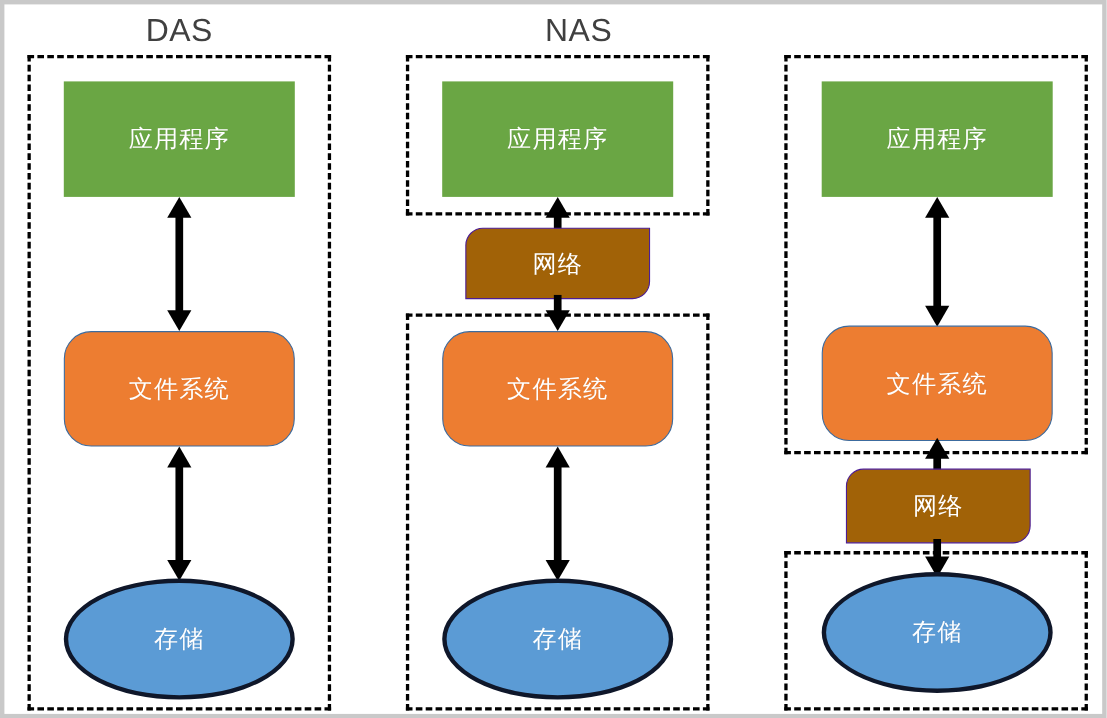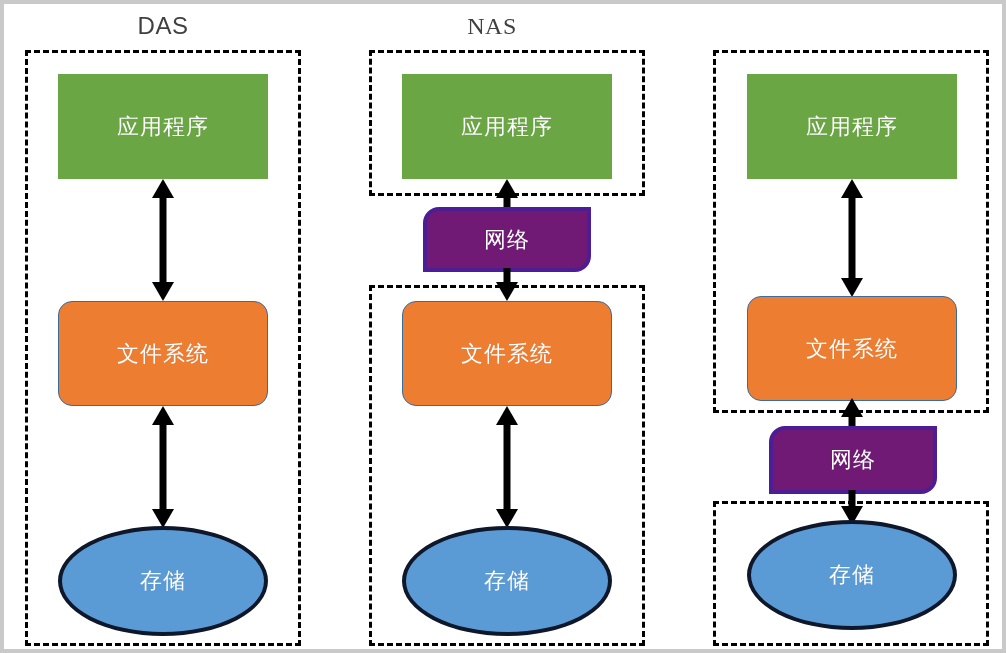--- a/index.html
+++ b/index.html
@@ -13,21 +13,21 @@
     width:1006px;
     height:653px;
     background:#ffffff;
     box-sizing:border-box;
     border:4px solid #c9c9c9;
     overflow:hidden;
   }
   .col-title{
     position:absolute;
     text-align:center;
-    font-size:24px;
+    font-size:29px;
     color:#404040;
     letter-spacing:0.5px;
     line-height:1;
     white-space:nowrap;
   }
   .dashbox{
     position:absolute;
     border:3px dashed #000000;
     box-sizing:border-box;
     background:transparent;
@@ -43,25 +43,25 @@
     letter-spacing:1px;
     text-shadow:0 0 1px rgba(0,0,0,0.12);
   }
   .node.app{
     background:#6AA644;
     border:none;
   }
   .node.fs{
     background:#ED7D31;
     border:1px solid #3C6B9E;
-    border-radius:14px;
+    border-radius:25px;
   }
   .node.net{
-    background:#701a75;
-    border:4px solid #4c1d95;
+    background:#a16207;
+    border:1px solid #4c1d95;
     border-top-left-radius:16px;
     border-bottom-right-radius:16px;
     border-top-right-radius:0;
     border-bottom-left-radius:0;
     align-items:center;
   }
   .node.store{
     background:#5B9BD5;
     border:4px solid #0f172a;
     border-radius:50%;
@@ -70,21 +70,21 @@
     position:absolute;
   }
   .arrow svg{display:block;}
 </style>
 </head>
 <body>
 
 <div id="canvas">
 
   <div class="col-title" style="left:21px;top:10px;width:276px;">DAS</div>
-  <div class="col-title" style="left:350px;top:10px;width:276px;font-family:Liberation Serif, serif;">NAS</div>
+  <div class="col-title" style="left:384px;top:10px;width:276px;">NAS</div>
 
   <div class="dashbox" style="left:21px;top:46px;width:276px;height:596px;"></div>
 
   <div class="node app" style="left:54px;top:70px;width:210px;height:105px;">
     <span>应用程序</span>
   </div>
 
   <div class="arrow" style="left:145px;top:174px;">
     <svg width="28" height="124" viewBox="0 0 28 124">
       <line x1="14" y1="16" x2="14" y2="108" stroke="#000000" stroke-width="7"></line>

